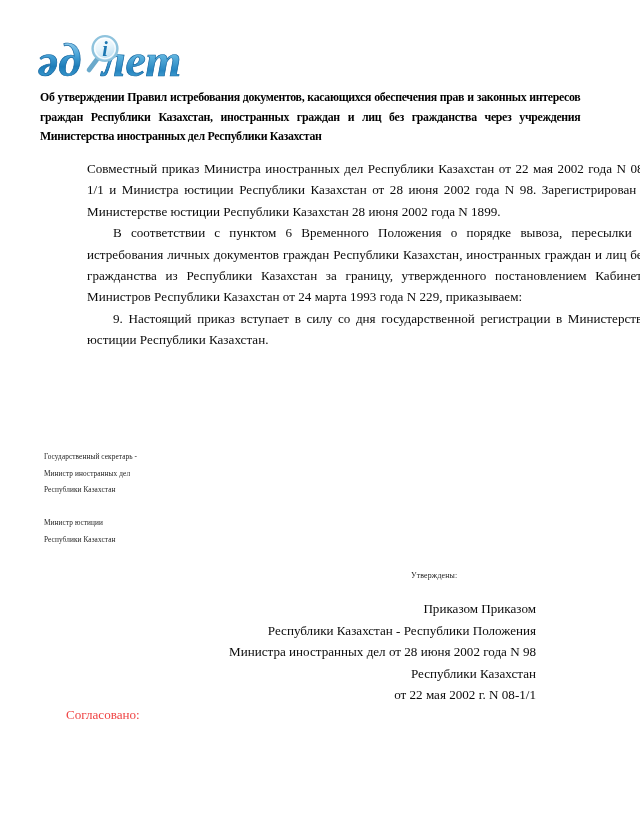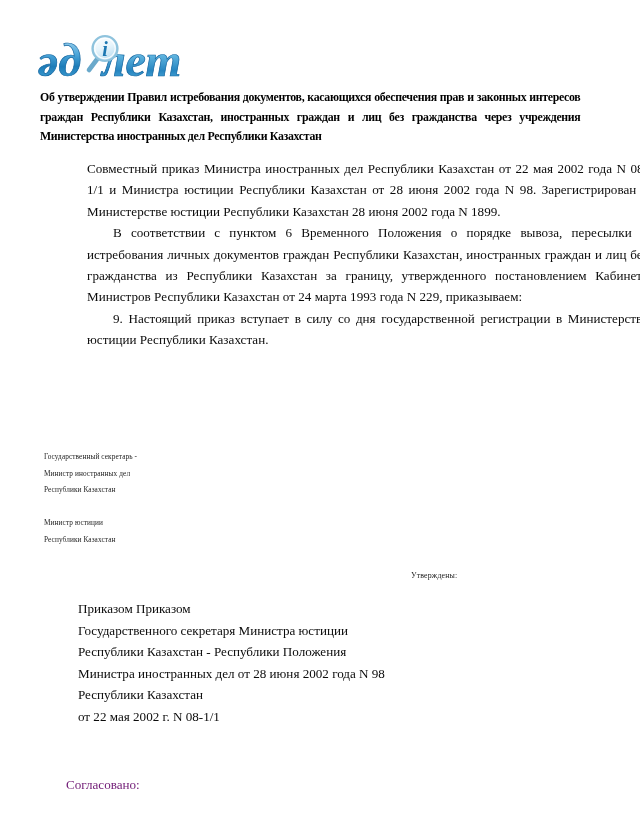--- a/index.html
+++ b/index.html
@@ -101,38 +101,39 @@
     letter-spacing: 0.15px;
     color: #222;
     transform: scaleX(0.96);
     transform-origin: left top;
     white-space: nowrap;
   }
 
   
   .approval-block {
     position: absolute;
-    left: 78px;
+    left: 66px;
     top: 598px;
     width: 470px;
     font-size: 13.1px;
     line-height: 21.6px;
     color: #0b0b0b;
     white-space: nowrap;
+    text-align: right;
   }
   .approval-line { display: block; }
 
   
   .agreed-label {
     position: absolute;
     left: 66px;
-    top: 774px;
+    top: 704px;
     font-size: 13.1px;
     line-height: 21.6px;
-    color: #701a75;
+    color: #ef4444;
     white-space: nowrap;
   }
 </style>
 </head>
 <body>
 
 <div class="page">
 
   <div class="logo-wrap">
     <svg class="logo-svg" width="180" height="54" viewBox="0 0 180 54" xmlns="http://www.w3.org/2000/svg">
@@ -185,21 +186,20 @@
 
   <div class="sig-block" id="sig-block-2">
     <span class="sig-line">Министр юстиции</span>
     <span class="sig-line">Республики Казахстан</span>
   </div>
 
   <div class="approved-label">Утверждены:</div>
 
   <div class="approval-block">
     <span class="approval-line">Приказом Приказом</span>
-    <span class="approval-line">Государственного секретаря Министра юстиции</span>
     <span class="approval-line">Республики Казахстан - Республики Положения</span>
     <span class="approval-line">Министра иностранных дел от 28 июня 2002 года N 98</span>
     <span class="approval-line">Республики Казахстан</span>
     <span class="approval-line">от 22 мая 2002 г. N 08-1/1</span>
   </div>
 
   <div class="agreed-label">Согласовано:</div>
 
 </div>
 

